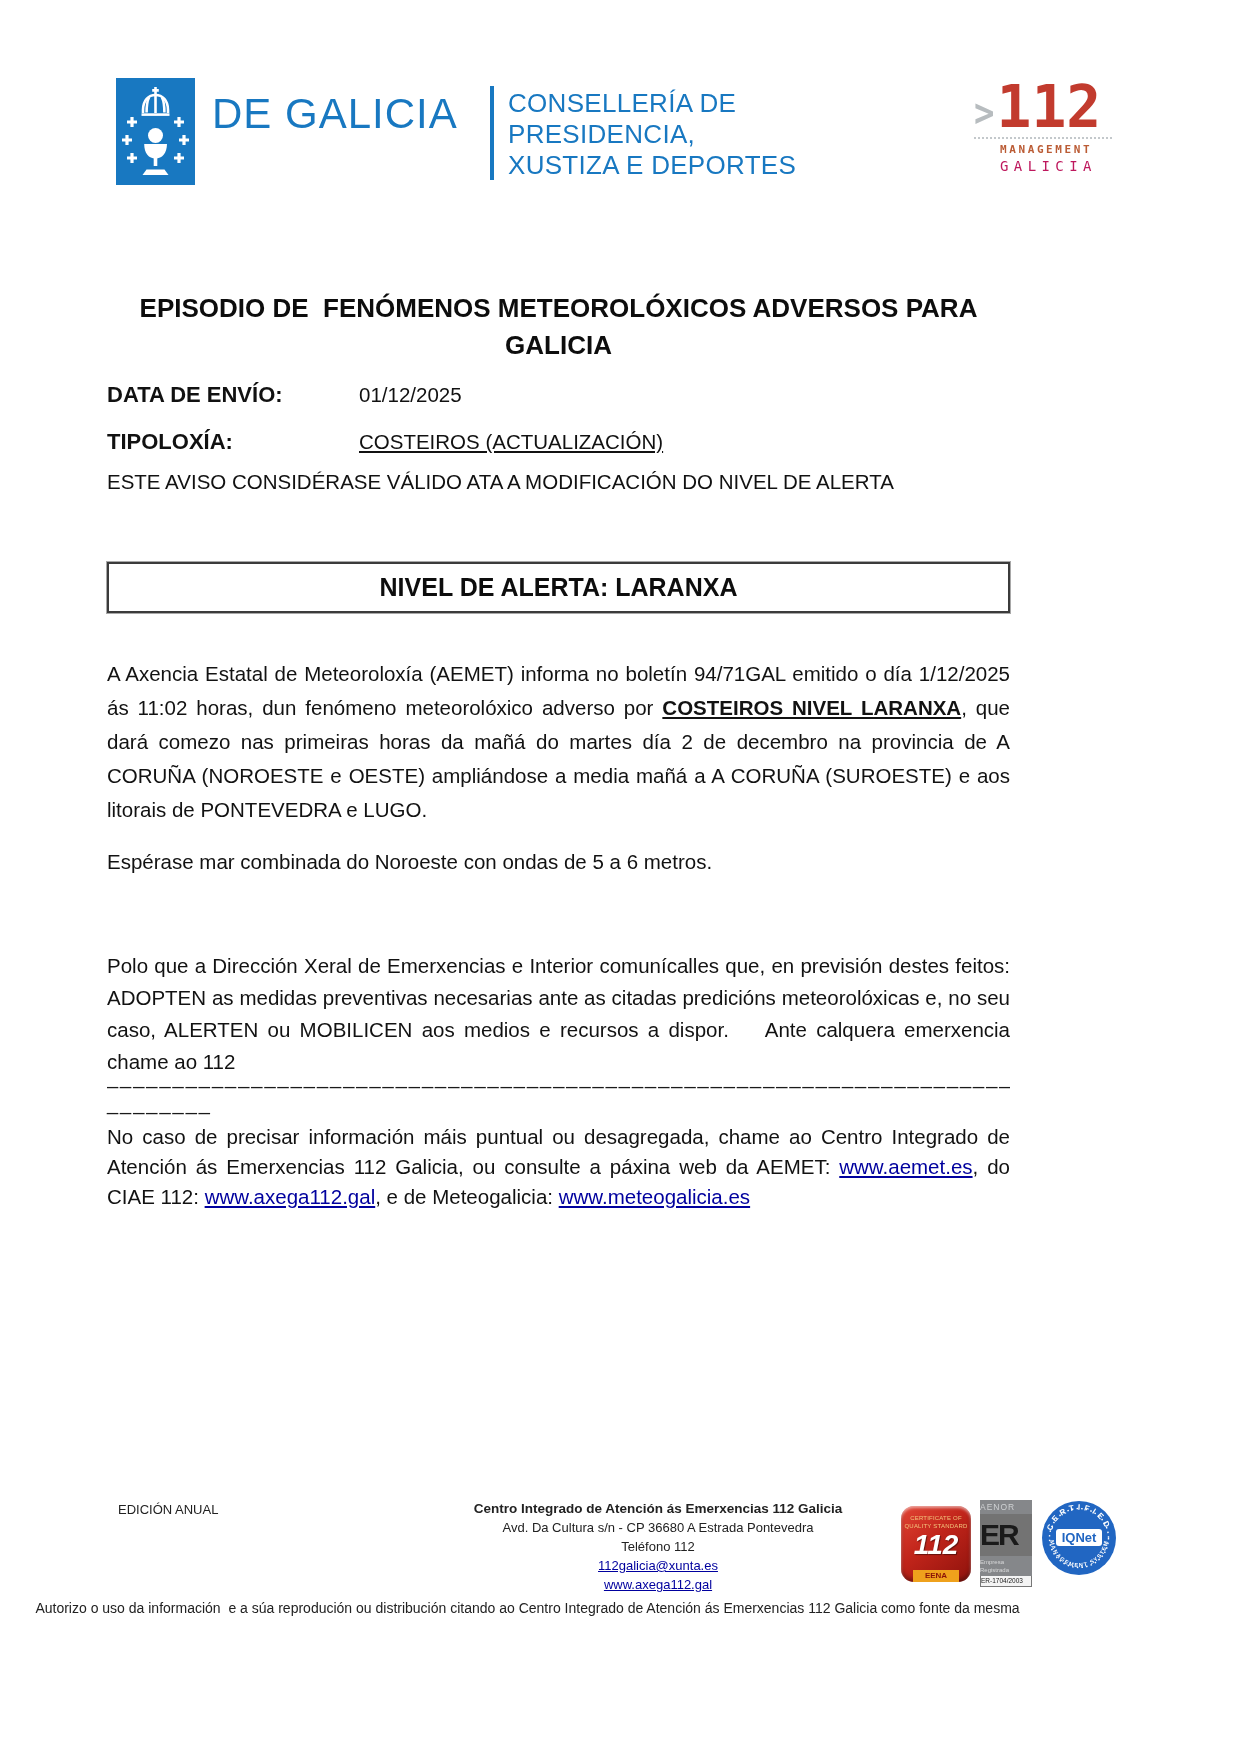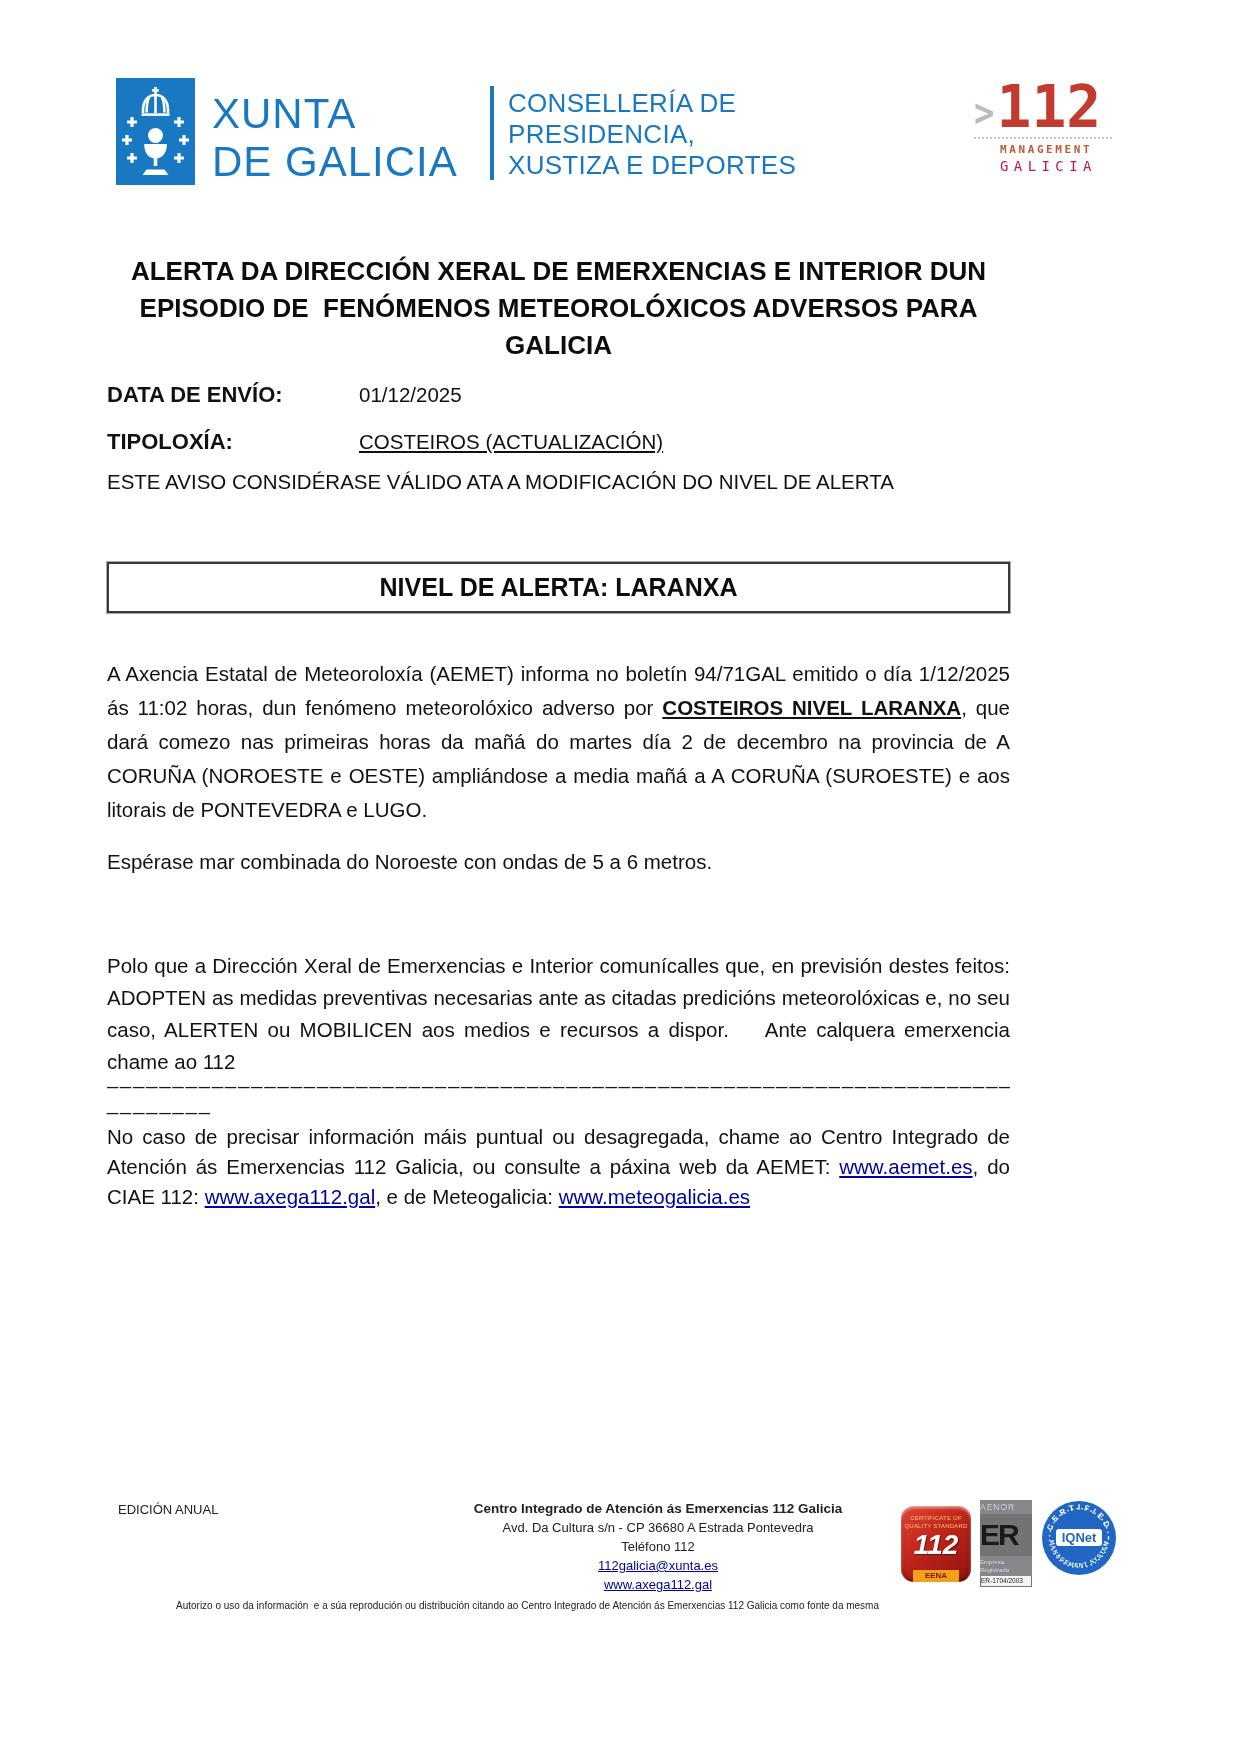--- a/index.html
+++ b/index.html
@@ -81,21 +81,21 @@
   
   .footer-edition { position:absolute; left:118px; top:1502px; font-size:13px; color:#222; }
   .footer-center {
     position:absolute; left:300px; top:1499px; width:716px;
     text-align:center; font-size:13px; line-height:19px; color:#222;
   }
   .footer-center .ft-title { font-weight:bold; font-size:13.5px; }
   .footer-center a { font-size:13px; }
   .disclaimer {
     position:absolute; left:0; top:1600px; width:1055px;
-    text-align:center; font-size:10px; color:#222; white-space:pre-wrap;
+    text-align:center; font-size:14px; color:#222; white-space:pre-wrap;
   }
 
   
   .cert-logos { position:absolute; left:901px; top:1500px; display:flex; align-items:flex-start; gap:9px; }
   .cert-eena {
     width:70px; height:76px; border-radius:13px; position:relative; text-align:center;
     background:linear-gradient(140deg,#e24434 0%,#c0241a 45%,#8e120c 100%);
     box-shadow:inset 0 2px 3px rgba(255,255,255,.55), inset 0 -3px 4px rgba(0,0,0,.35);
     padding-top:9px; color:#f3c57c; margin-top:6px;
   }
@@ -134,21 +134,20 @@
     <use href="#gcross" x="68" y="62"></use>
     <use href="#gcross" x="63" y="80"></use>
     <circle cx="39.5" cy="57.5" r="7.5"></circle>
     <path d="M28 66 h23 c-0.2 9.5 -4.8 14.5 -11.5 14.5 c-6.7 0 -11.3 -5 -11.3 -14.5 z"></path>
     <rect x="37.7" y="80" width="3.6" height="8"></rect>
     <path d="M30.5 91.5 h18 l4 5.5 h-26 z"></path>
   </g>
 </svg>
 
 <div class="brand-name">
-  <div>XUNTA</div>
   <div>DE GALICIA</div>
 </div>
 
 <div class="brand-sep"></div>
 
 <div class="dept">
   <div>CONSELLERÍA DE</div>
   <div>PRESIDENCIA,</div>
   <div>XUSTIZA E DEPORTES</div>
 </div>
@@ -156,21 +155,21 @@
 <div class="logo112">
   <div class="l112-row">
     <span class="l112-chev">&gt;</span>
     <span class="l112-num">112</span>
   </div>
   <div class="l112-dots"></div>
   <div class="l112-em">MANAGEMENT</div>
   <div class="l112-ga">GALICIA</div>
 </div>
 
-<div class="doc-title"><span>ALERTA DA DIRECCIÓN XERAL DE EMERXENCIAS E INTERIOR DUN</span><br><span>EPISODIO DE  FENÓMENOS METEOROLÓXICOS ADVERSOS PARA GALICIA</span></div>
+<div class="doc-title"><br><span>EPISODIO DE  FENÓMENOS METEOROLÓXICOS ADVERSOS PARA GALICIA</span></div>
 
 <div class="meta-row date">
   <span class="meta-label">DATA DE ENVÍO:</span><span>01/12/2025</span>
 </div>
 <div class="meta-row type">
   <span class="meta-label">TIPOLOXÍA:</span><span>COSTEIROS (ACTUALIZACIÓN)</span>
 </div>
 <div class="validity">ESTE AVISO CONSIDÉRASE VÁLIDO ATA A MODIFICACIÓN DO NIVEL DE ALERTA</div>
 
 <div class="alert-box">

